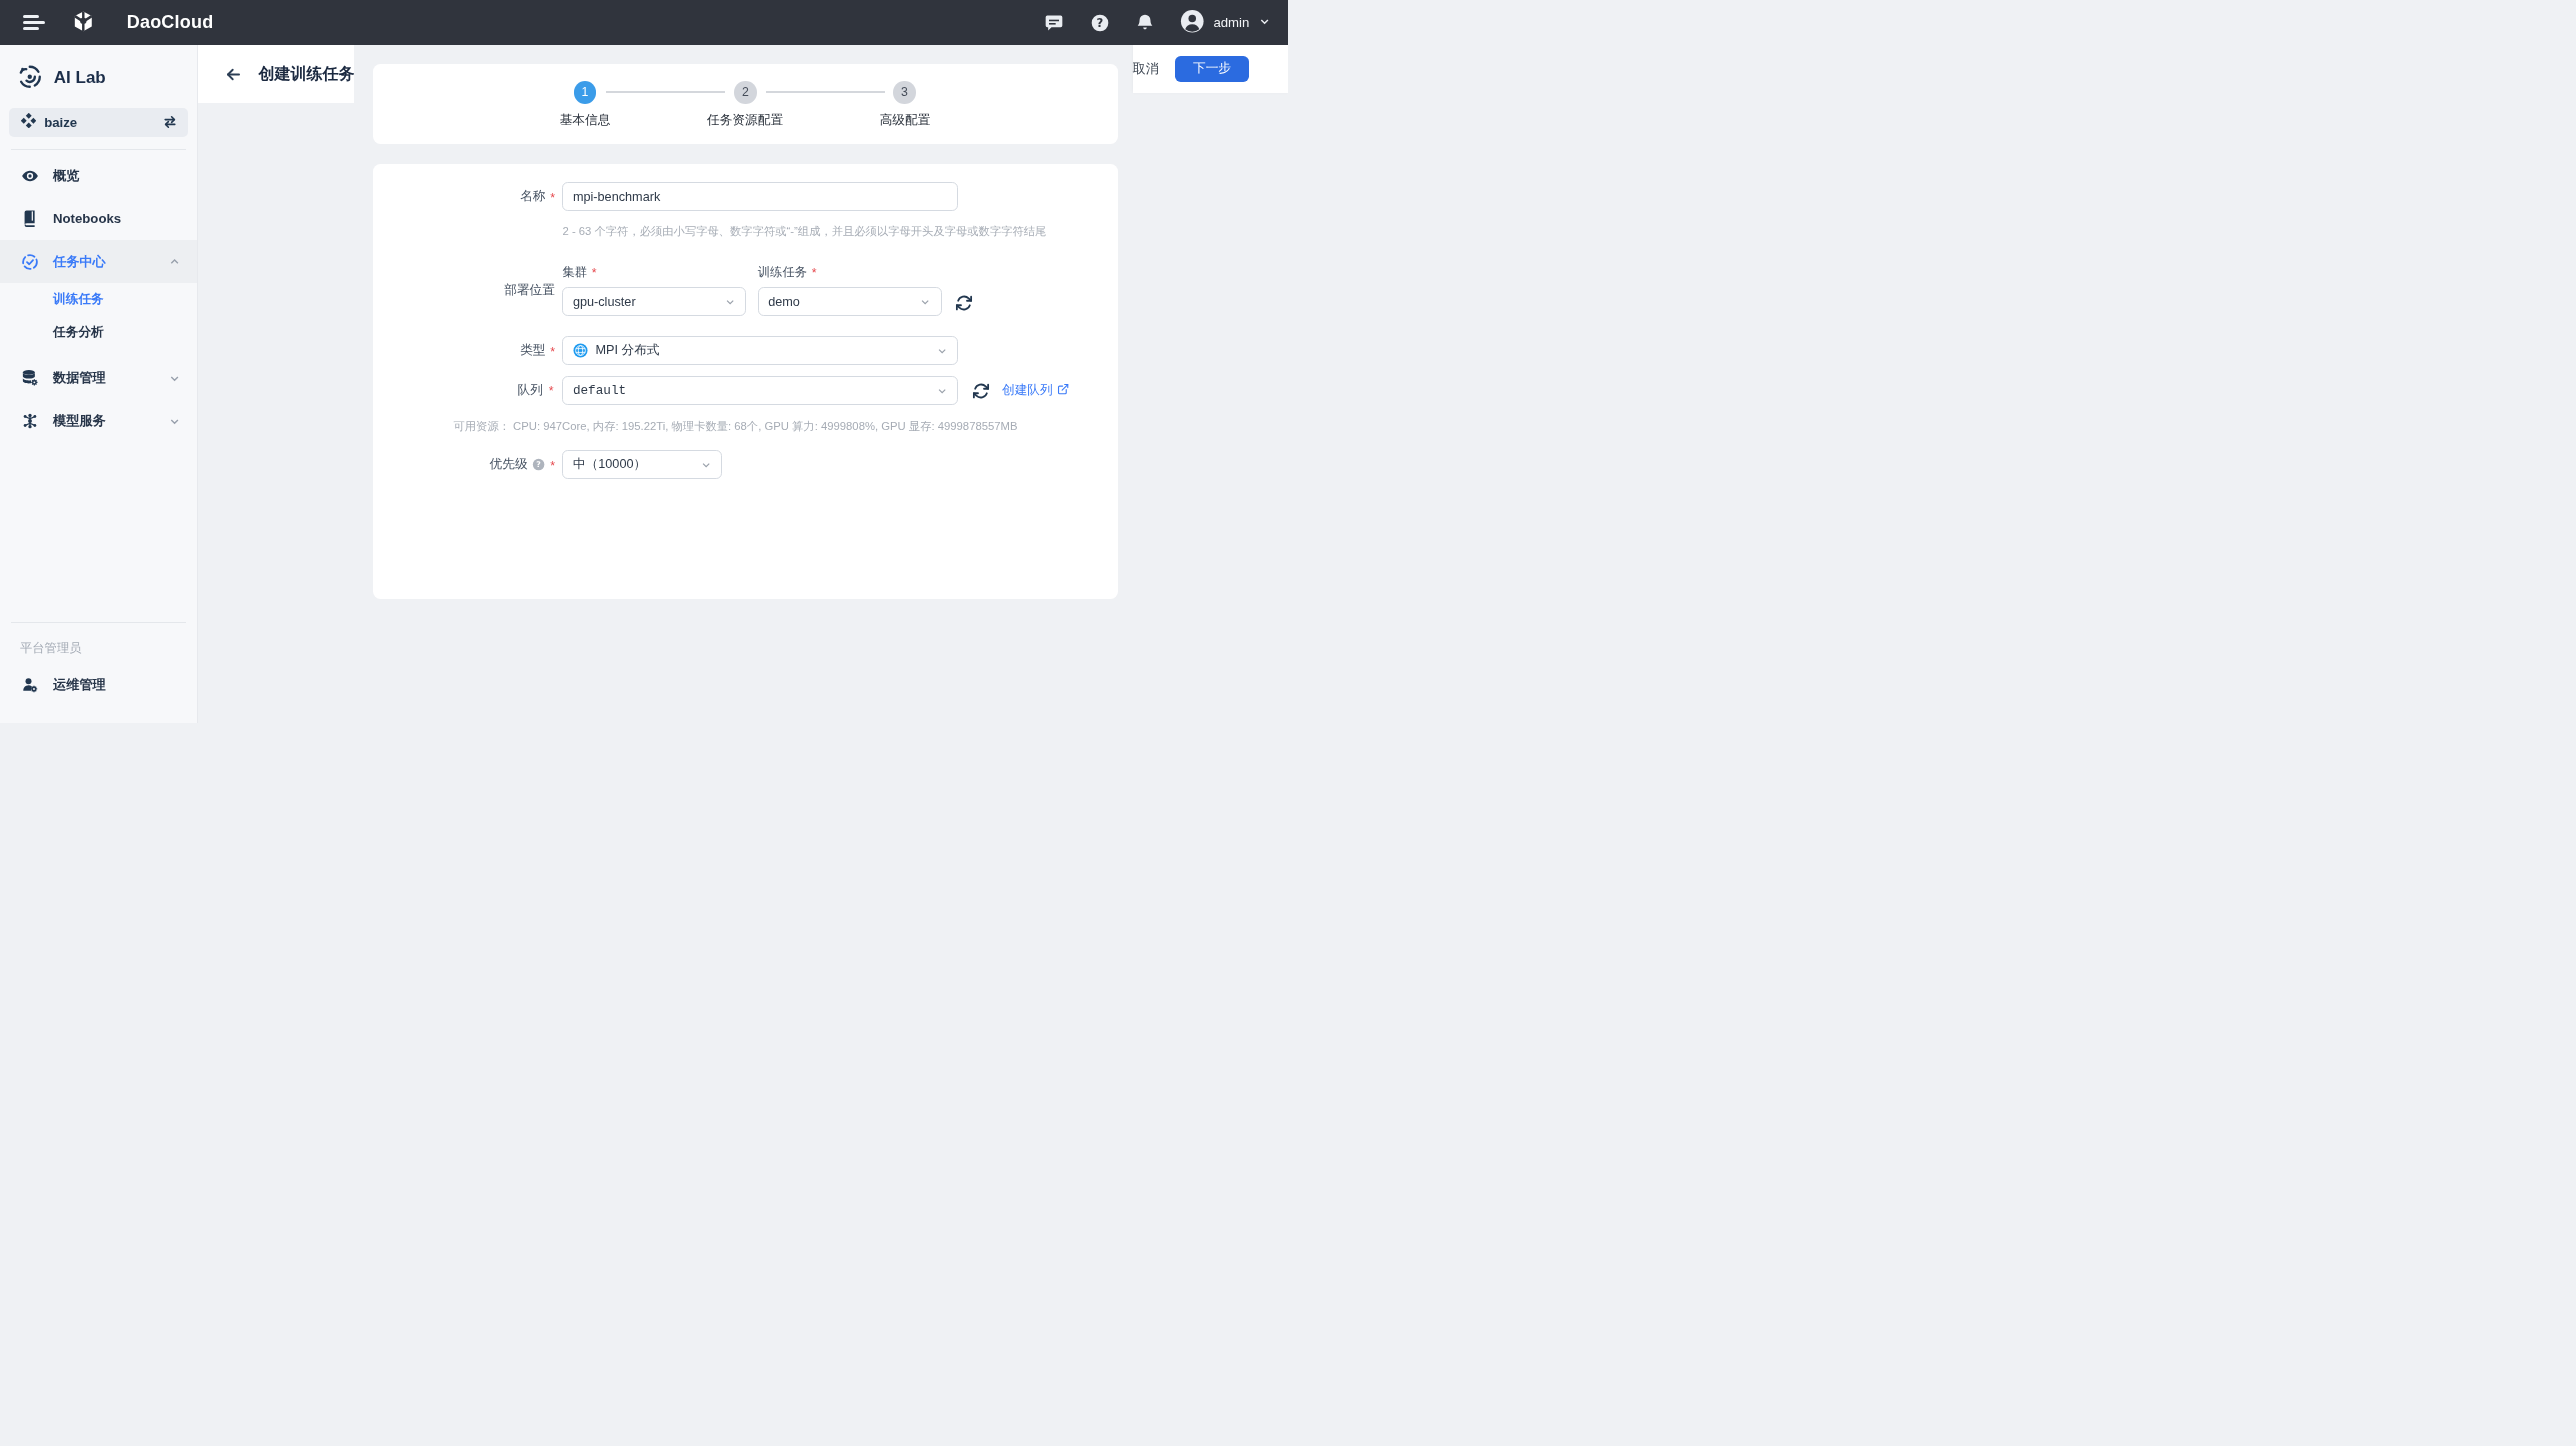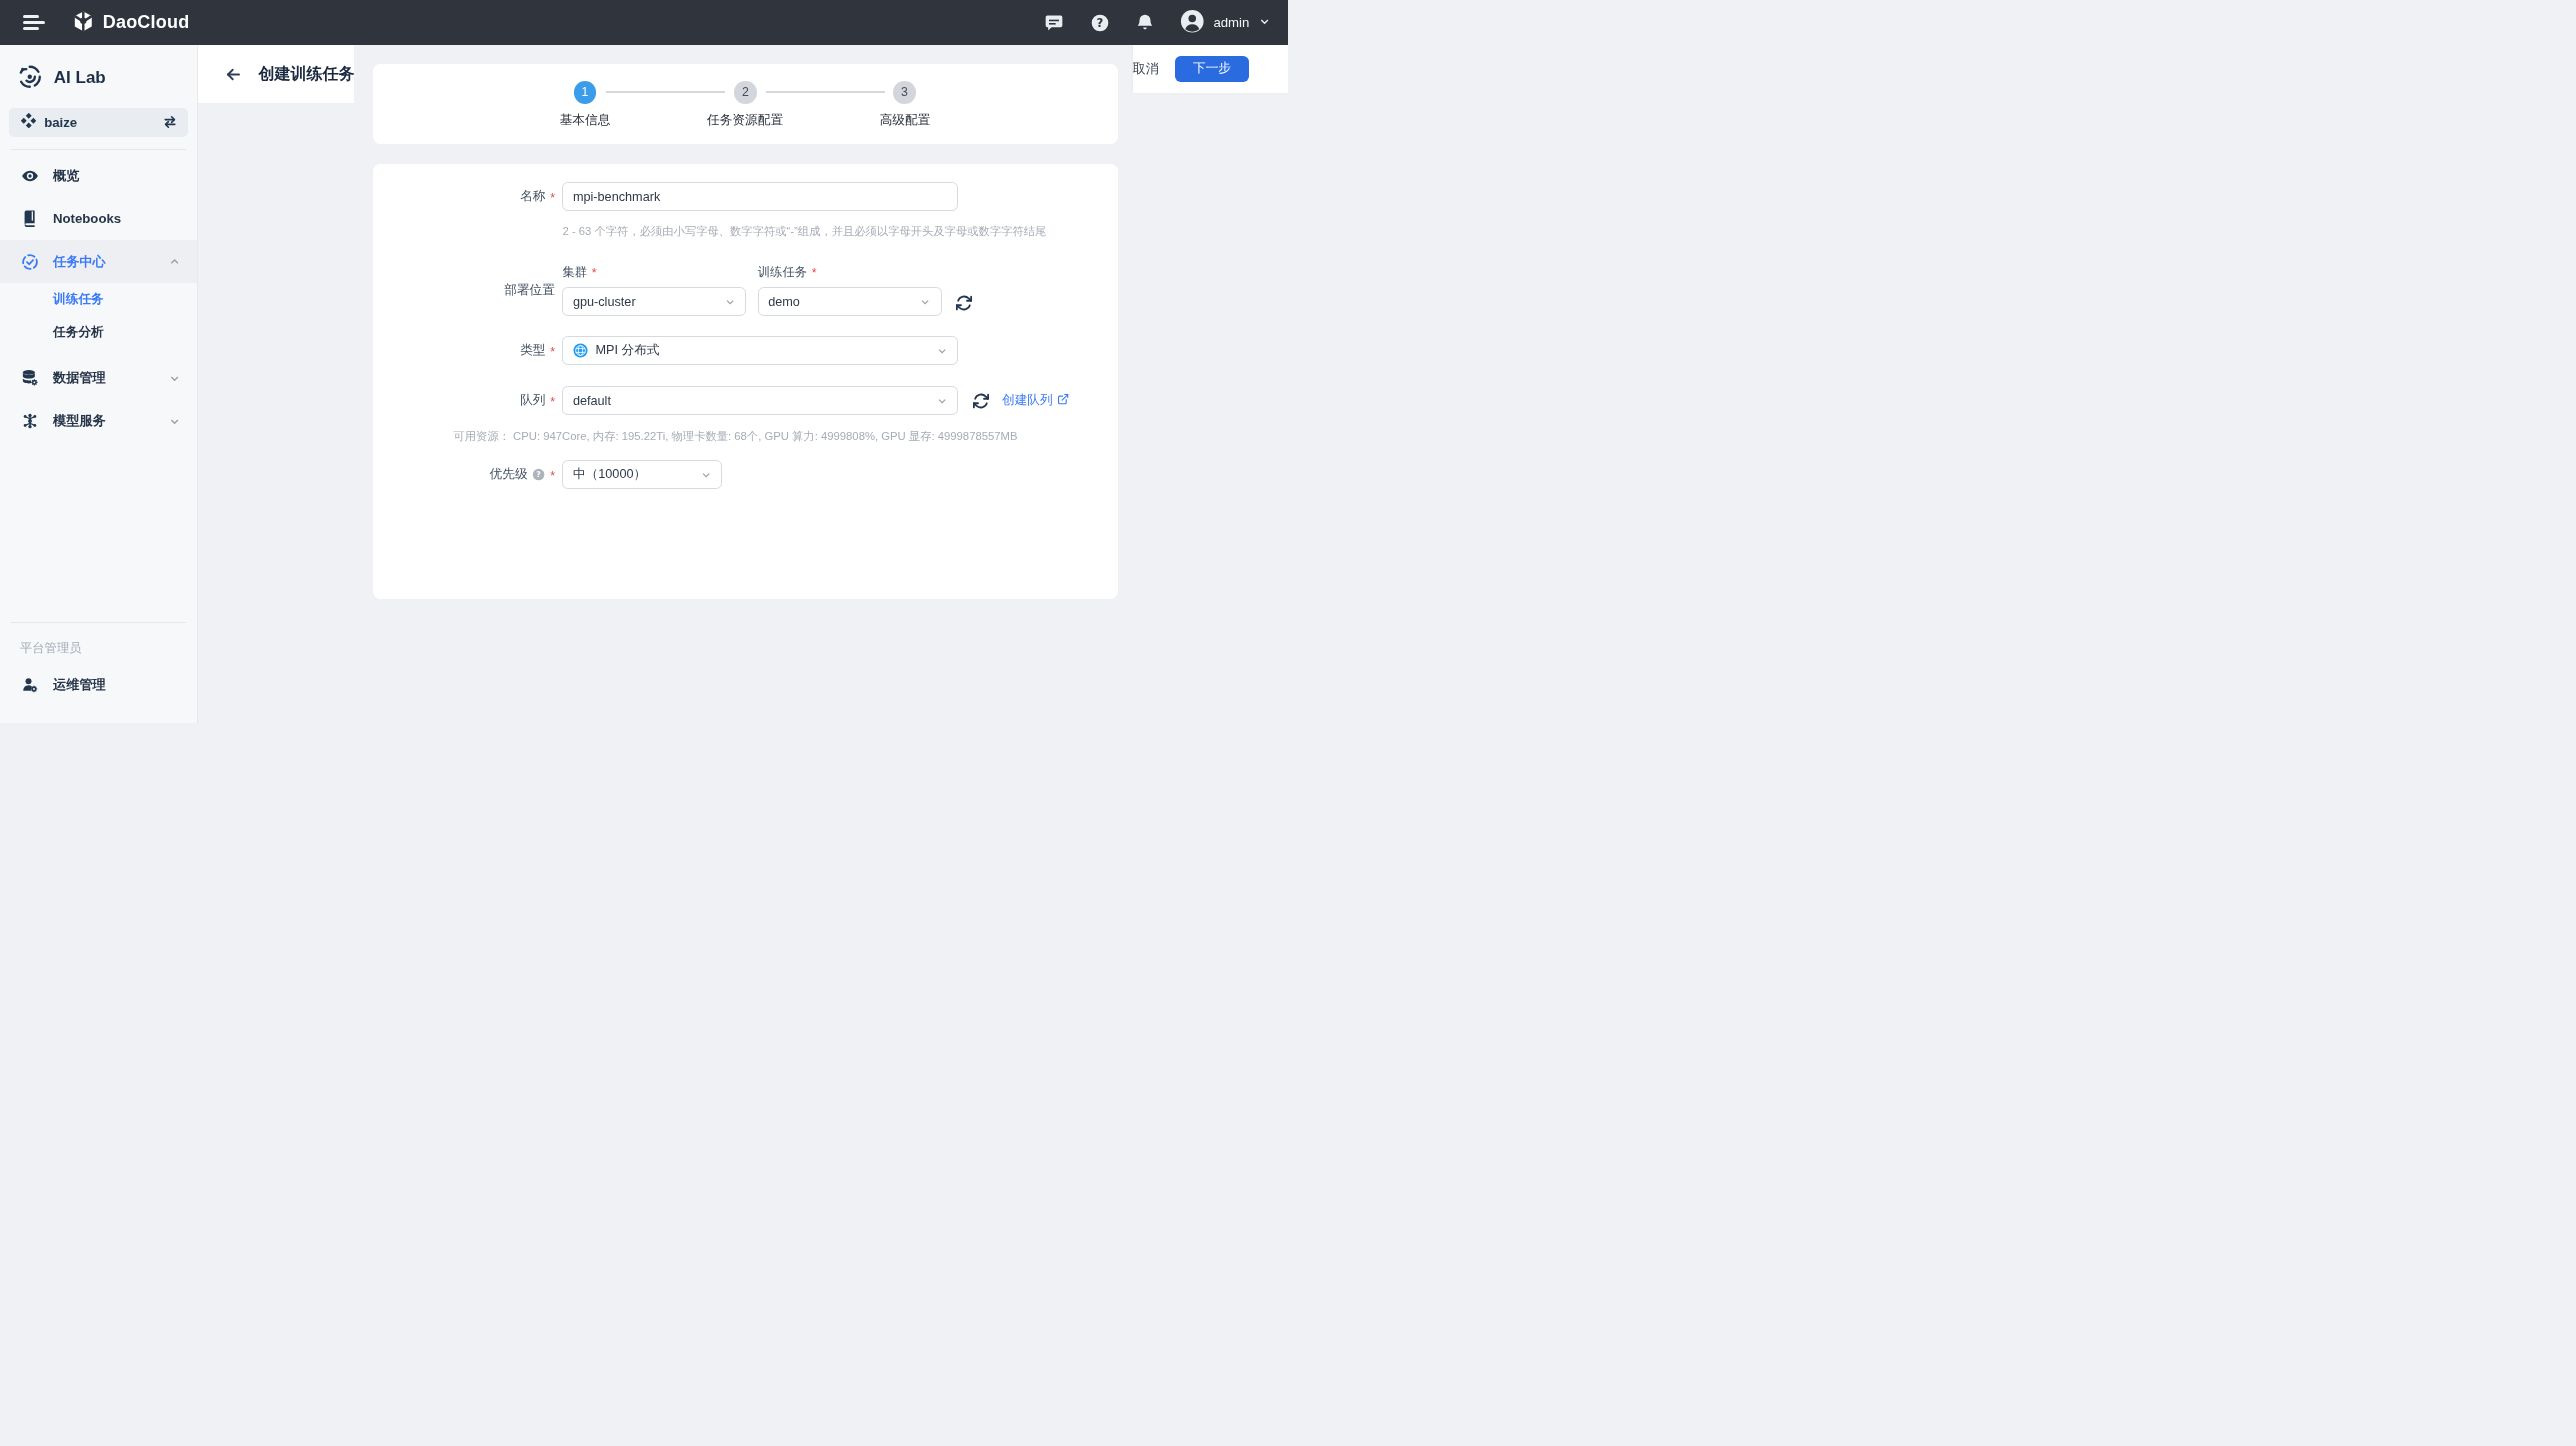--- a/index.html
+++ b/index.html
@@ -9,21 +9,21 @@
 
   
   .topbar { position:absolute; top:0; left:0; right:0; height:45px; background:#30343d;
     display:flex; align-items:center; padding:0 17px; z-index:30; }
   .hamburger { width:22.6px; height:19px; background:none; border:none; cursor:pointer;
     display:flex; flex-direction:column; justify-content:center; gap:3.8px; margin-left:5.7px; }
   .hamburger span { display:block; height:2.4px; border-radius:1.9px; background:#eef1f5; }
   .hamburger span:nth-child(1){ width:16px; } .hamburger span:nth-child(2){ width:22px; }
   .hamburger span:nth-child(3){ width:16px; }
   .brand { display:flex; align-items:center; gap:8.5px; margin-left:26.4px; cursor:pointer; }
-  .brand-text { color:#fff; font-size:18px; font-weight:bold; letter-spacing:0.2px; }
+  .brand-text { color:#fff; font-size:18px; font-weight:bold; letter-spacing:0.2px;margin-left:24px; }
   .topbar-right { margin-left:auto; display:flex; align-items:center; gap:24.5px; }
   .tb-icon { width:21px; height:21px; display:inline-flex; align-items:center; justify-content:center; cursor:pointer; }
   .user-menu { display:flex; align-items:center; gap:8.5px; cursor:pointer; }
   .user-name { color:#f2f4f7; font-size:13.2px; }
 
   
   .sidebar { position:absolute; top:45px; left:0; width:198px; bottom:0; background:#f7f8fa;
     border-right:0.9px solid #e7e9ed; display:flex; flex-direction:column; z-index:20; }
   .ailab { display:flex; align-items:center; gap:11.3px; padding:19px 15px 13.2px 17px; }
   .ailab-title { font-size:17px; font-weight:bold; color:#1c2e49; }
@@ -408,21 +408,21 @@
             </span>
             <span class="sel-text">MPI 分布式</span>
             <span class="sel-chevron">
               <svg width="12.3" height="12.3" viewBox="0 0 16 16" fill="none" stroke="#9aa1ab" stroke-width="1.6">
                   <polyline points="4,6 8,10 12,6"></polyline>
                 </svg>
             </span>
           </div>
         </div>
 
-        <div class="form-row" style="margin-top:21px;">
+        <div class="form-row" style="margin-top:11px;font-family:Liberation Mono, monospace;">
           <div class="f-label-wrap">
             <span class="f-label">队列</span>
             <span class="f-star">*</span>
           </div>
           <div class="select" style="width:396px;gap:32px;">
             <span class="sel-text">default</span>
             <span class="sel-chevron">
               <svg width="12.3" height="12.3" viewBox="0 0 16 16" fill="none" stroke="#9aa1ab" stroke-width="1.6">
                   <polyline points="4,6 8,10 12,6"></polyline>
                 </svg>

